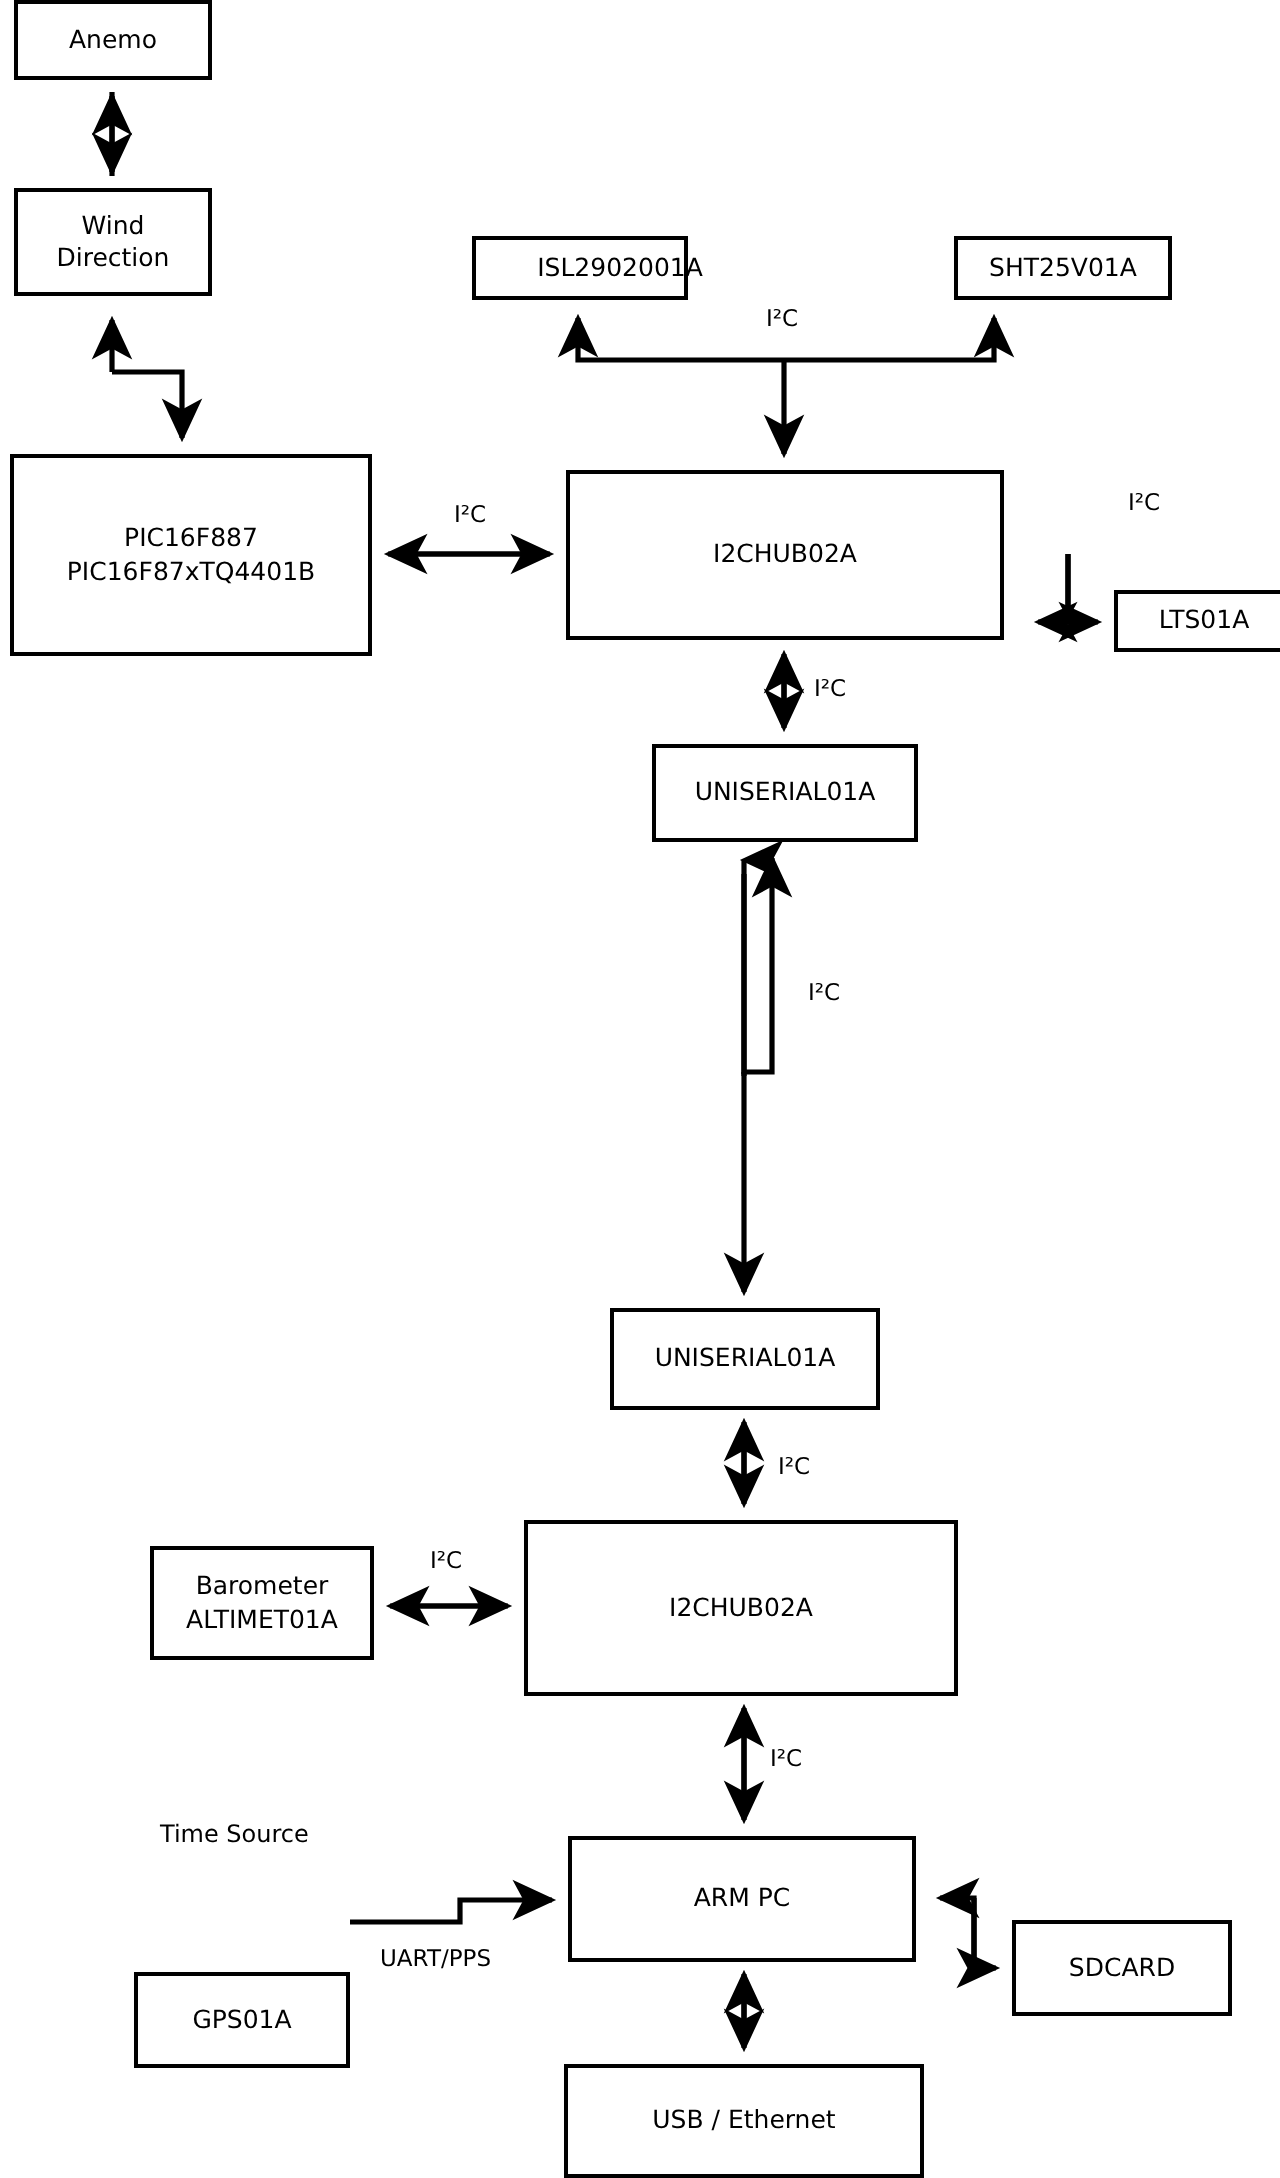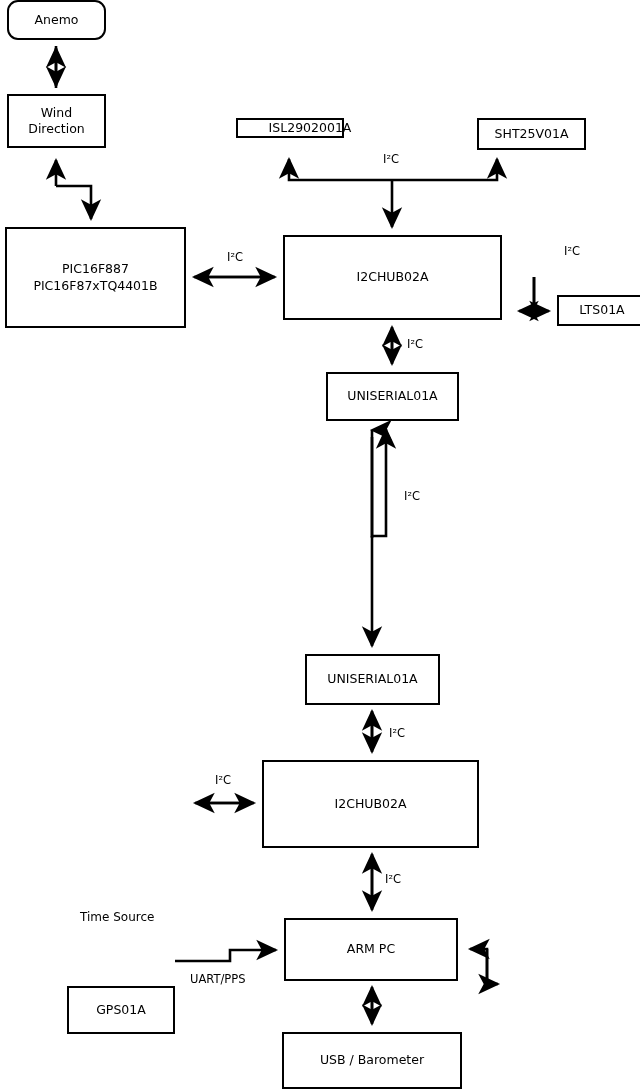--- a/index.html
+++ b/index.html
@@ -104,49 +104,52 @@
 
       <polyline points="487,949 487,984 470,949" fill="none" opacity="0"></polyline>
       <polyline points="487,984 487,949 470,949" marker-end="url(#ah)"></polyline>
       <polyline points="487,949 487,984 498,984" marker-end="url(#ah)"></polyline>
 
       <line x1="372" y1="989" x2="372" y2="1024" marker-end="url(#ah)"></line>
       <line x1="372" y1="1022" x2="372" y2="987" marker-end="url(#ah)"></line>
     </g>
   </svg>
 
-  <div class="node" style="left:7px;  top:0px;    width:99px;  height:40px;border-radius:11px;">Anemo</div>
+  <div class="node" style="left:7px;  top:0px;    width:99px;  height:40px;">Anemo</div>
 
   <div class="node" style="left:7px;  top:94px;   width:99px;  height:54px;">Wind
 Direction</div>
 
   <div class="node" style="left:5px;  top:227px;  width:181px; height:101px;">PIC16F887
 PIC16F87xTQ4401B</div>
 
-  <div class="node" style="left:236px;top:118px;  width:108px; height:20px;padding-left:40px;">ISL2902001A</div>
+  <div class="node" style="left:236px;top:118px;  width:108px; height:32px;padding-left:40px;">ISL2902001A</div>
 
   <div class="node" style="left:443px;top:118px;  width:109px; height:32px;margin-left:34px;">SHT25V01A</div>
 
   <div class="node" style="left:283px;top:235px;  width:219px; height:85px;">I2CHUB02A</div>
 
   <div class="node" style="left:557px;top:295px;  width:90px;  height:31px;">LTS01A</div>
 
   <div class="node" style="left:326px;top:372px;  width:133px; height:49px;">UNISERIAL01A</div>
 
   <div class="node" style="left:305px;top:654px;  width:135px; height:51px;">UNISERIAL01A</div>
 
+  <div class="node" style="left:75px; top:773px;  width:112px; height:57px;">Barometer
+ALTIMET01A</div>
 
   <div class="node" style="left:262px;top:760px;  width:217px; height:88px;">I2CHUB02A</div>
 
   <div class="node" style="left:67px; top:986px;  width:108px; height:48px;">GPS01A</div>
 
   <div class="node" style="left:284px;top:918px;  width:174px; height:63px;">ARM PC</div>
 
+  <div class="node" style="left:506px;top:960px;  width:110px; height:48px;">SDCARD</div>
 
-  <div class="node" style="left:282px;top:1032px; width:180px; height:57px;">USB / Barometer</div>
+  <div class="node" style="left:282px;top:1032px; width:180px; height:57px;">USB / Ethernet</div>
 
   <div class="edge-label" style="left:383px; top:152px;">I²C</div>
   <div class="edge-label" style="left:227px; top:250px;">I²C</div>
   <div class="edge-label" style="left:564px; top:244px;">I²C</div>
   <div class="edge-label" style="left:407px; top:337px;">I²C</div>
   <div class="edge-label" style="left:404px; top:489px;">I²C</div>
   <div class="edge-label" style="left:389px; top:726px;">I²C</div>
   <div class="edge-label" style="left:215px; top:773px;">I²C</div>
   <div class="edge-label" style="left:385px; top:872px;">I²C</div>
   <div class="edge-label" style="left:190px; top:972px;">UART/PPS</div>

